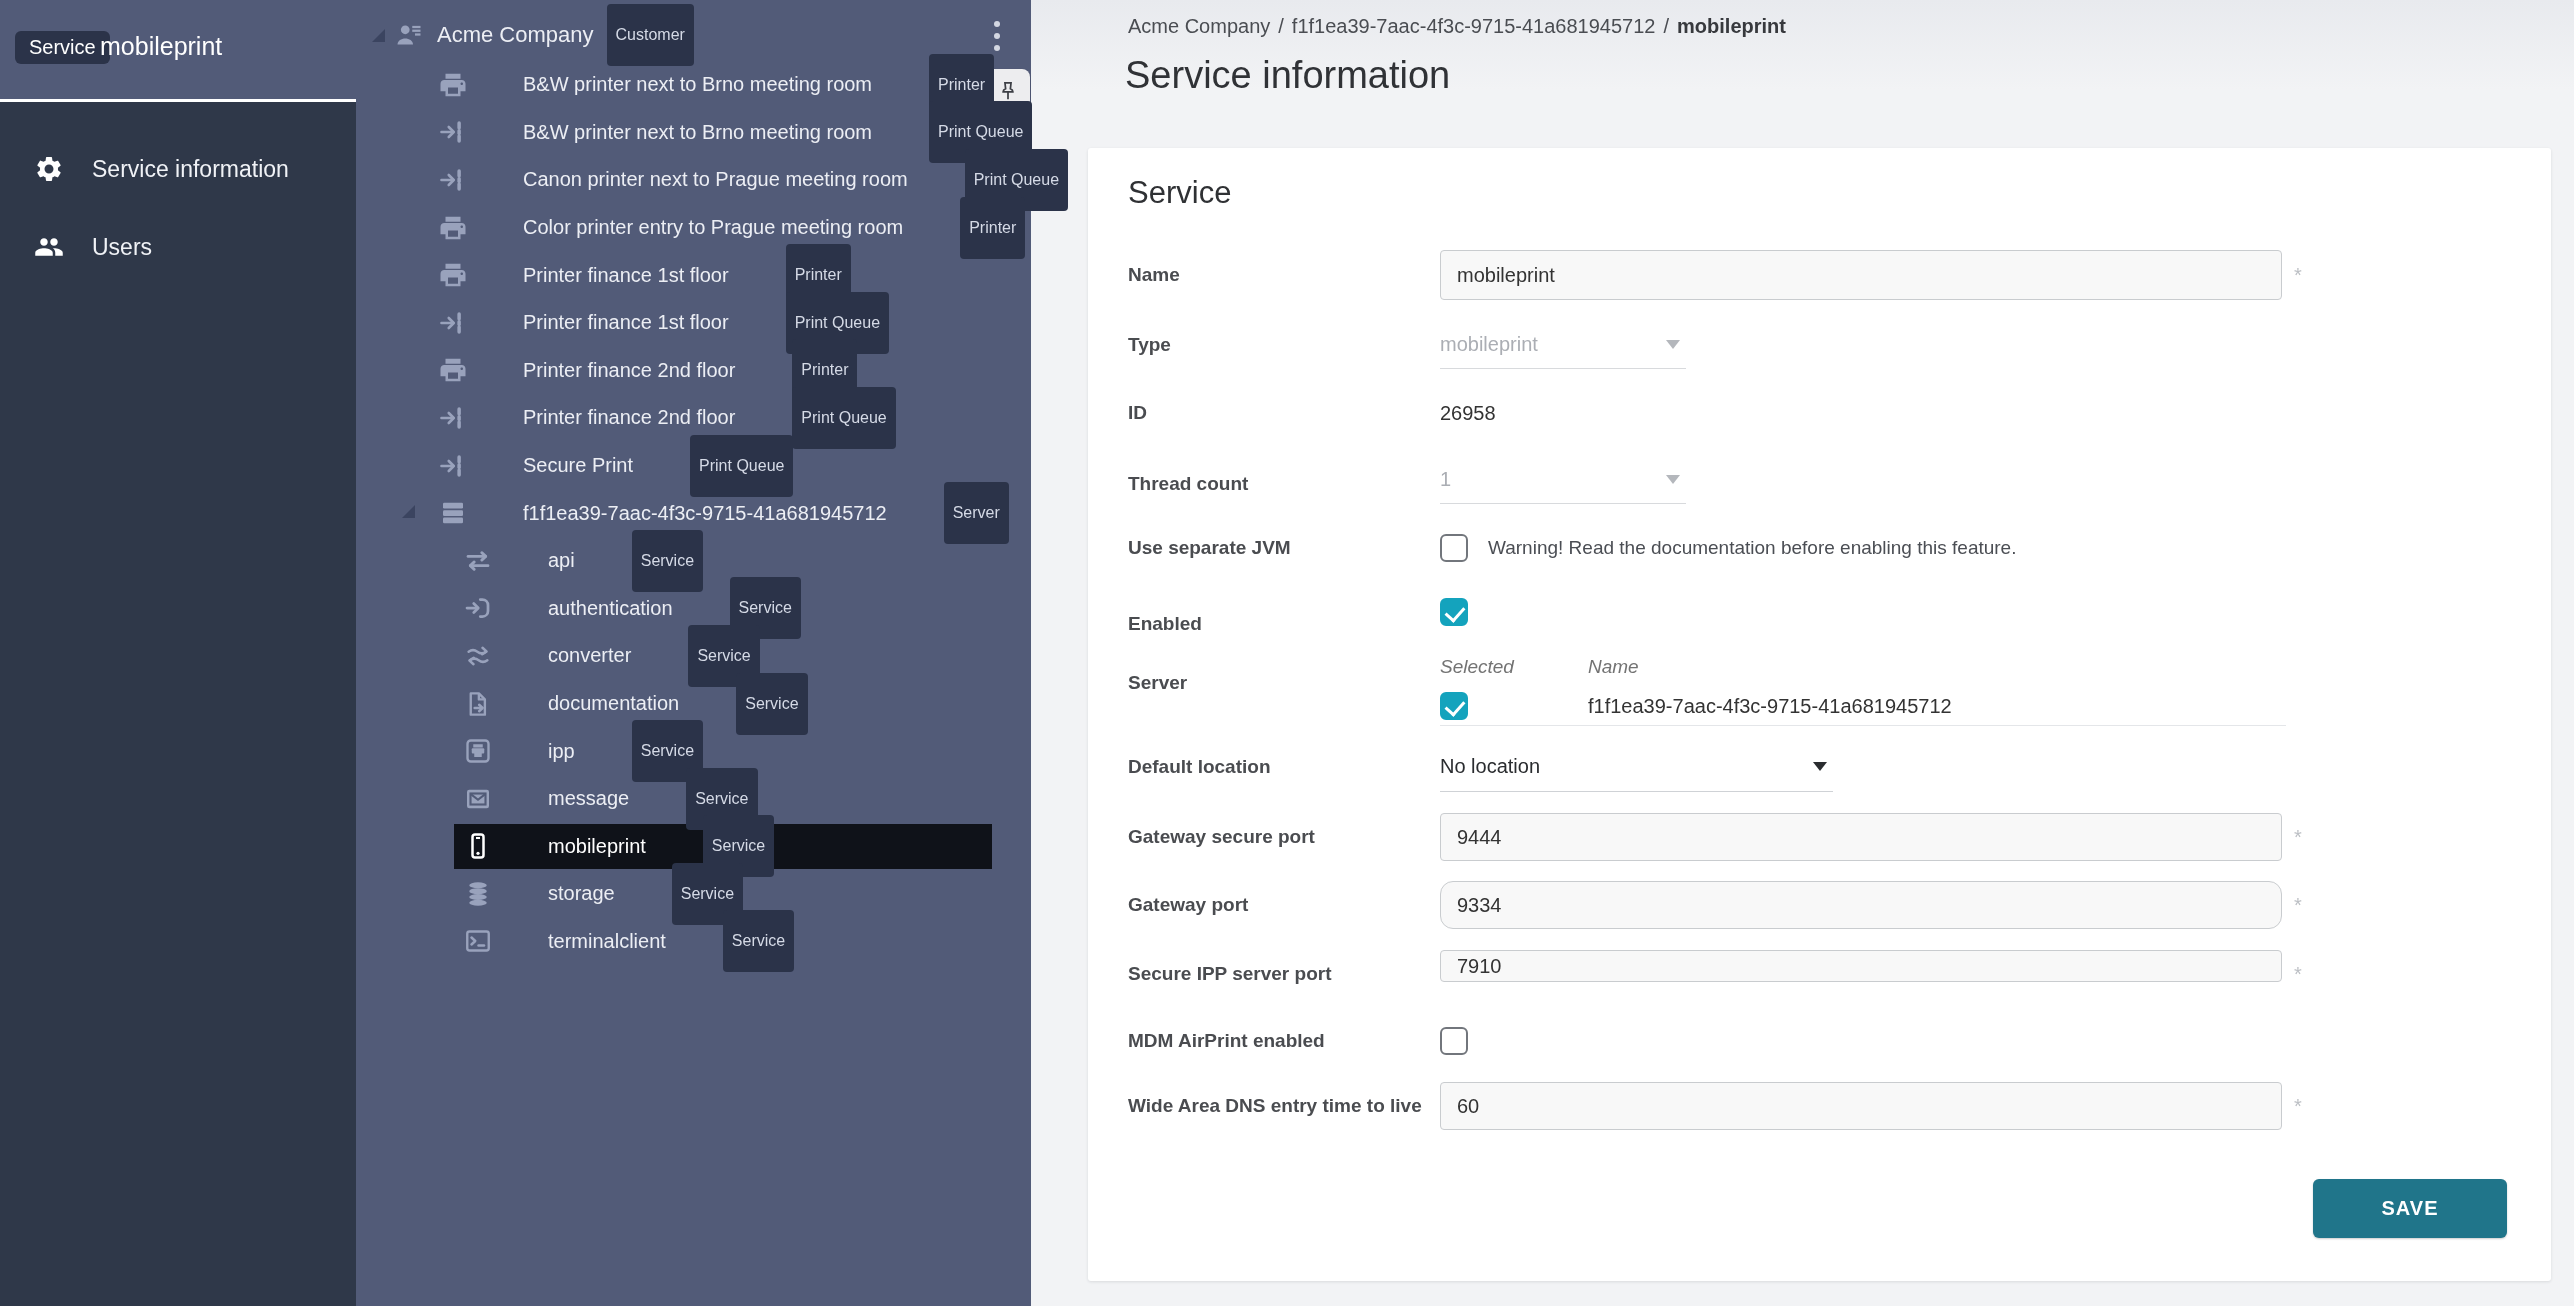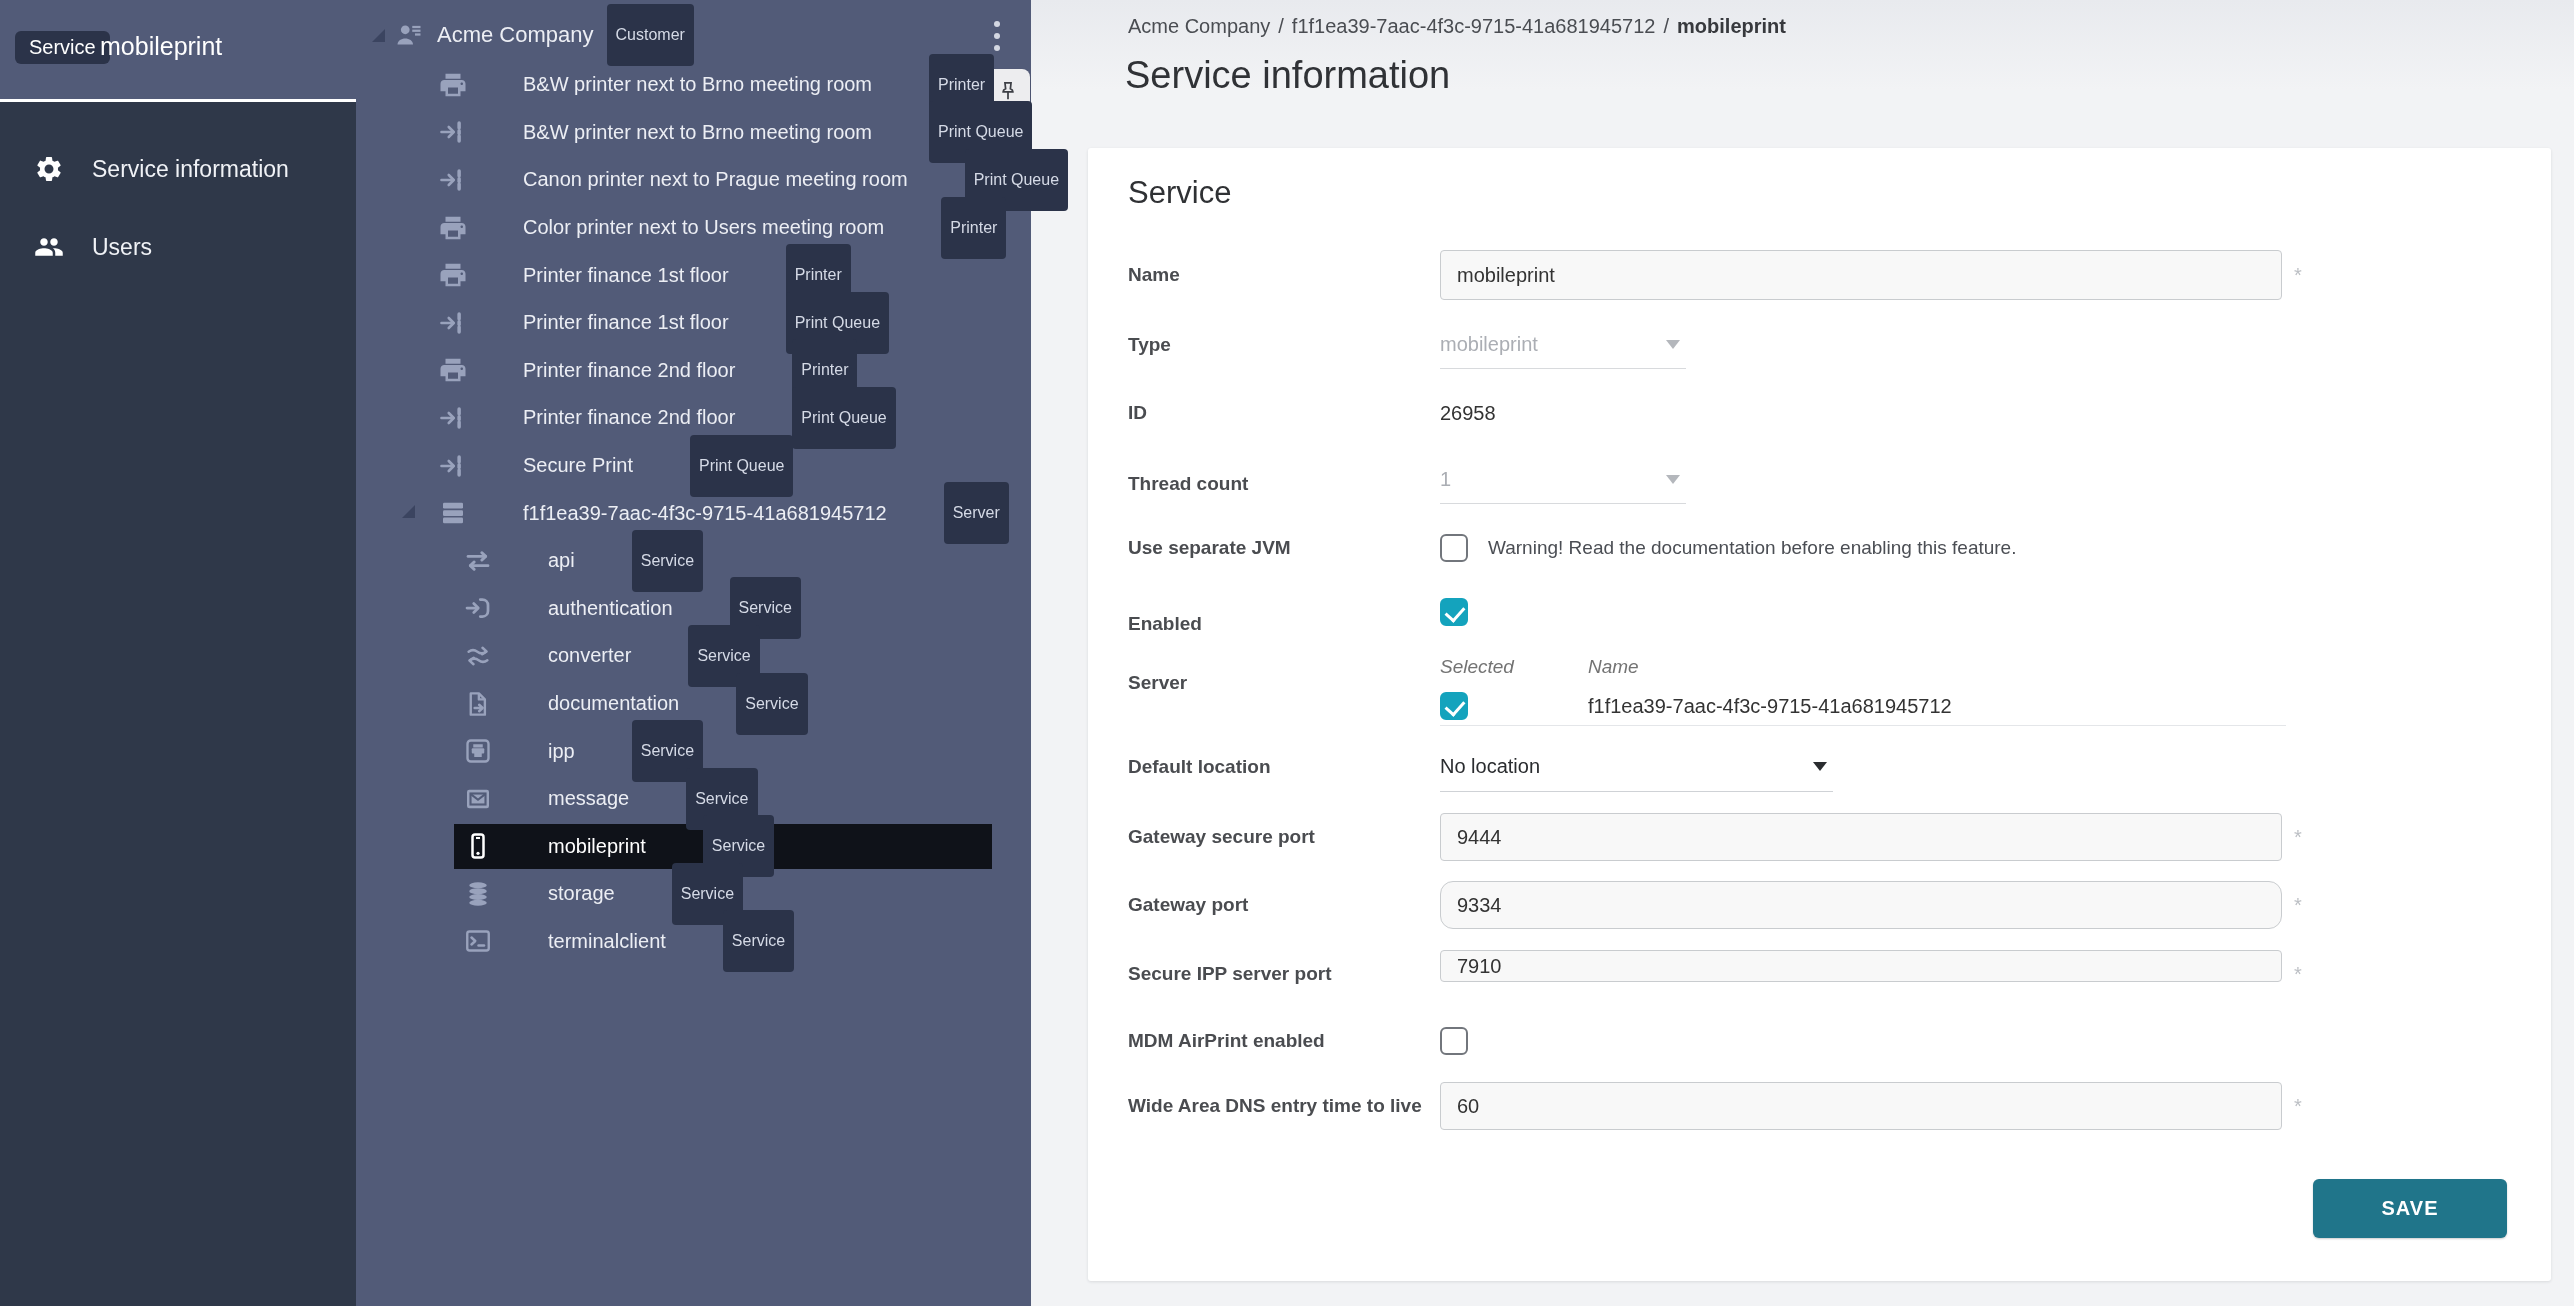--- a/index.html
+++ b/index.html
@@ -195,21 +195,21 @@
                 <line x1="16.9" y1="15.2" x2="16.9" y2="19.2"></line>
               </g>
             </svg></span>
           <span class="tlabel">Canon printer next to Prague meeting room</span>
           <span class="badge">Print Queue</span>
         </div>
         <div class="trow lvl1">
           <span class="ticon"><svg viewBox="0 0 24 24" style="width:100%;height:100%">
               <path fill="currentColor" d="M19 8H5c-1.66 0-3 1.34-3 3v6h4v4h12v-4h4v-6c0-1.66-1.34-3-3-3zm-3 11H8v-5h8v5zm3-7c-.55 0-1-.45-1-1s.45-1 1-1 1 .45 1 1-.45 1-1 1zm-1-9H6v4h12V3z"></path>
             </svg></span>
-          <span class="tlabel">Color printer next to Users meeting room</span>
+          <span class="tlabel">Color printer entry to Prague meeting room</span>
           <span class="badge">Printer</span>
         </div>
         <div class="trow lvl1">
           <span class="ticon"><svg viewBox="0 0 24 24" style="width:100%;height:100%">
               <path fill="currentColor" d="M19 8H5c-1.66 0-3 1.34-3 3v6h4v4h12v-4h4v-6c0-1.66-1.34-3-3-3zm-3 11H8v-5h8v5zm3-7c-.55 0-1-.45-1-1s.45-1 1-1 1 .45 1 1-.45 1-1 1zm-1-9H6v4h12V3z"></path>
             </svg></span>
           <span class="tlabel">Printer finance 1st floor</span>
           <span class="badge">Printer</span>
         </div>
         <div class="trow lvl1">

